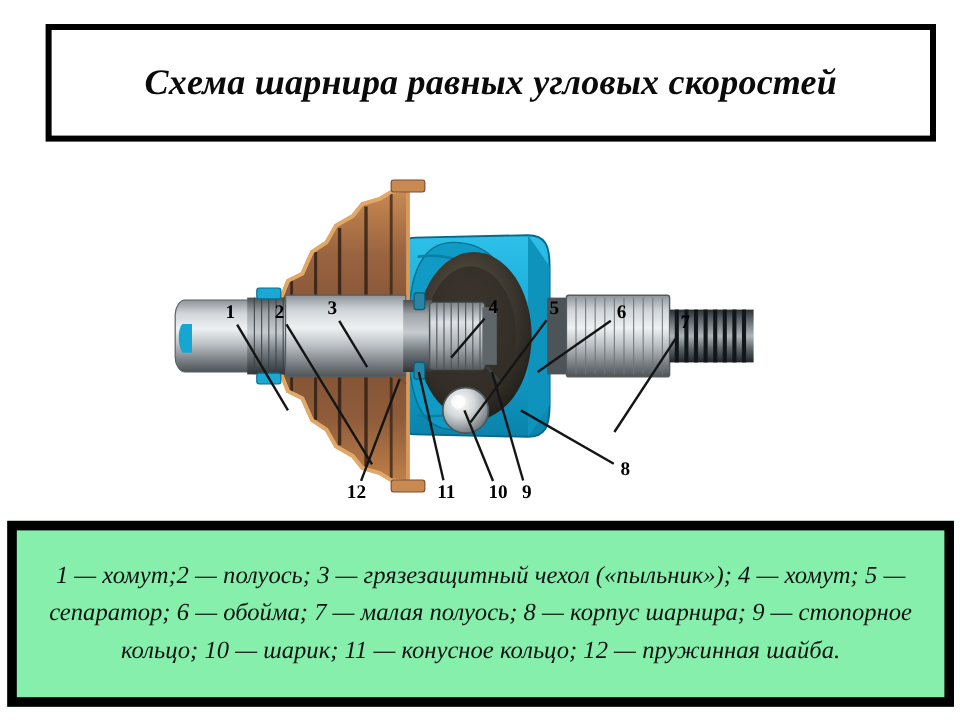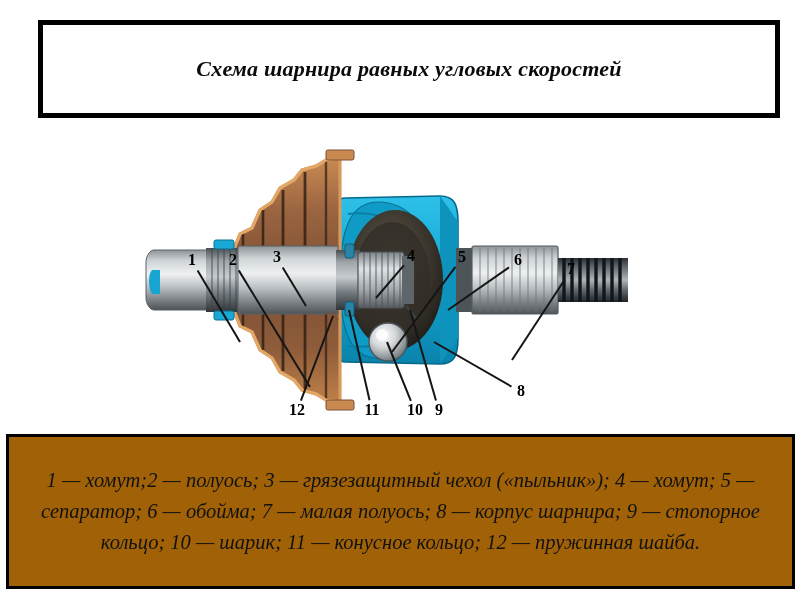--- a/index.html
+++ b/index.html
@@ -23,21 +23,21 @@
     width: 742px;
     height: 98px;
     box-sizing: border-box;
     border: 5px solid #000000;
     background: #ffffff;
     display: flex;
     align-items: center;
     justify-content: center;
   }
   #title-text {
-    font-size: 22px;
+    font-size: 30px;
     font-weight: bold;
     font-style: italic;
     line-height: 1.22;
     text-align: center;
     color: #0a0a0a;
     letter-spacing: 0.2px;
     padding: 0 14px;
   }
 
   
@@ -51,22 +51,22 @@
   #diagram-svg { display: block; width: 520px; height: 300px; }
 
   
   #caption-box {
     position: absolute;
     left: 6px;
     top: 434px;
     width: 789px;
     height: 155px;
     box-sizing: border-box;
-    border: 3px solid #000000;
-    background: #a16207;
+    border: 8px solid #000000;
+    background: #86efac;
     display: flex;
     align-items: center;
     justify-content: center;
   }
   #caption-text {
     font-size: 20.5px;
     font-style: italic;
     line-height: 1.52;
     text-align: center;
     color: #111111;

